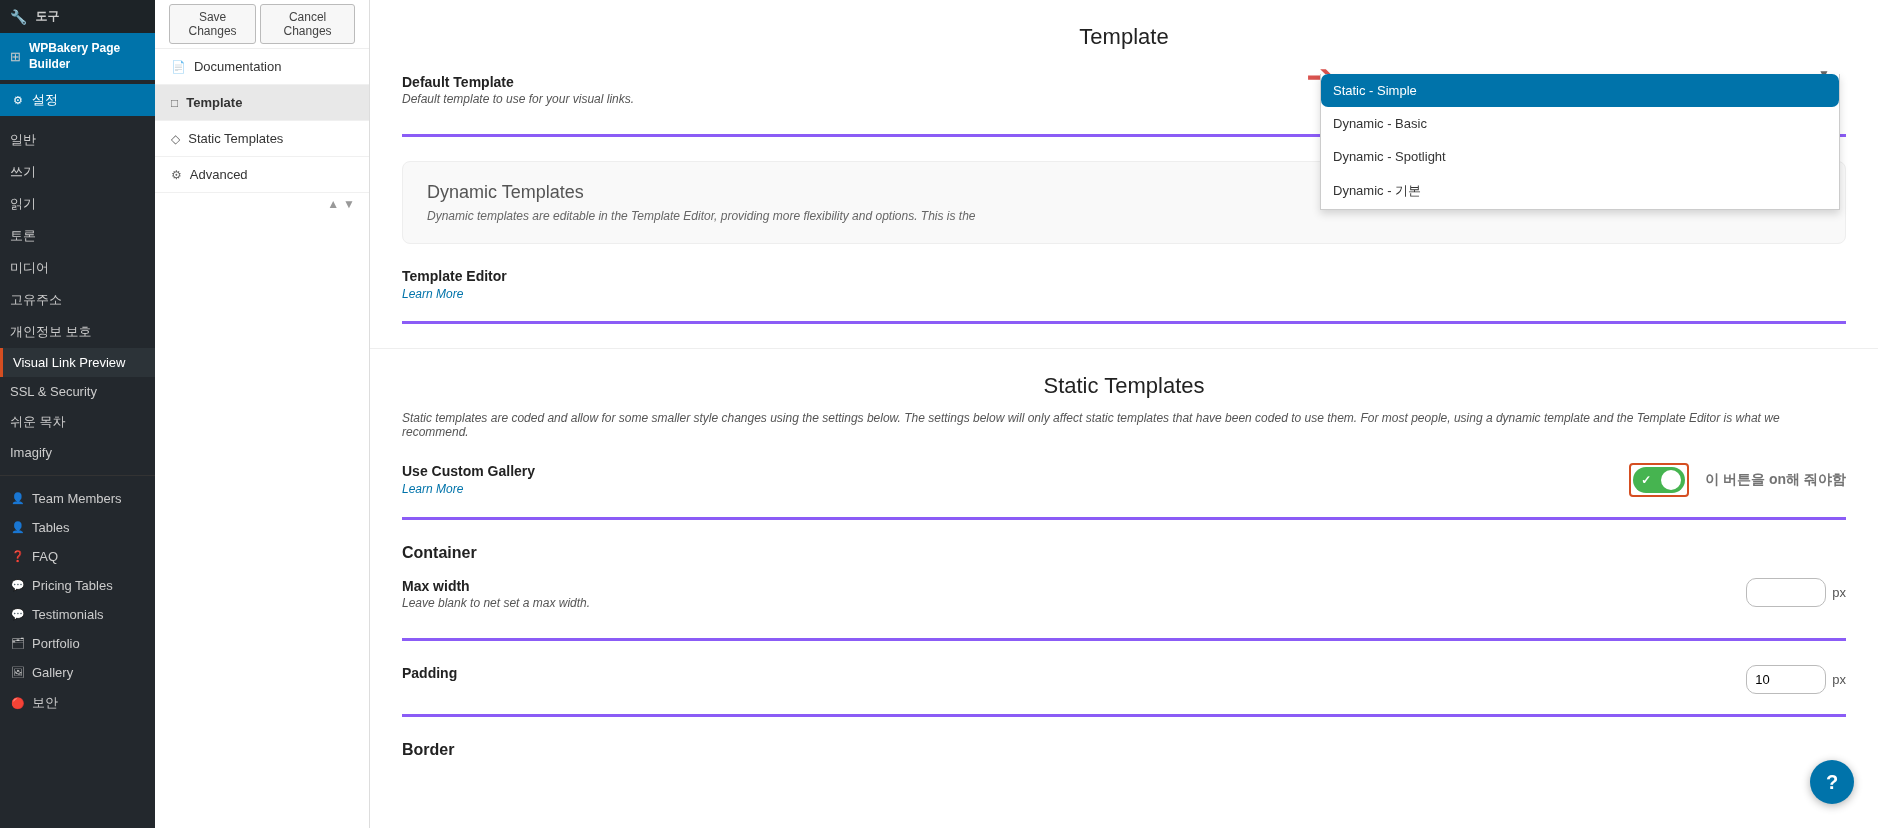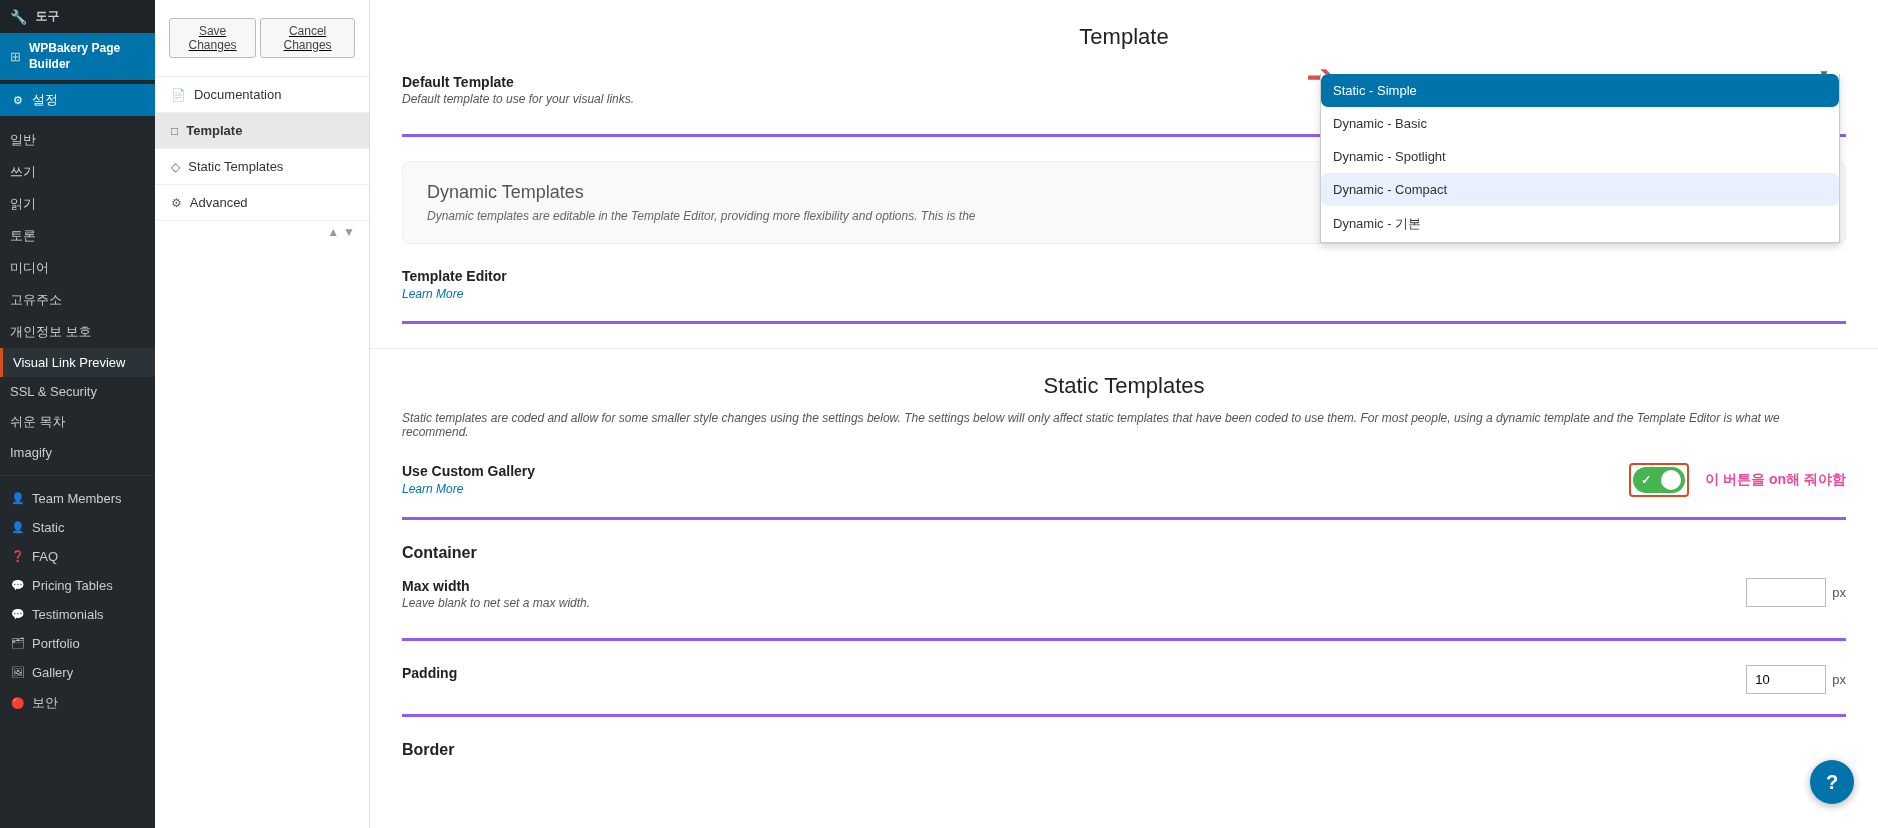--- a/index.html
+++ b/index.html
@@ -58,23 +58,22 @@
       border-right: 1px solid #ddd;
       flex-shrink: 0;
       display: flex;
       flex-direction: column;
       overflow-y: auto;
       position: relative;
     }
     .submenu-buttons {
       display: flex;
       gap: 4px;
-      padding: 18px 14px;
+      padding: 4px 14px;
       border-bottom: 1px solid #eee;
-      text-decoration: underline;
     }
     .submenu-btn {
       padding: 5px 12px;
       border: 1px solid #bbb;
       background: #f7f7f7;
       border-radius: 3px;
       cursor: pointer;
       font-size: 12px;
       color: #444;
     }
@@ -250,30 +249,30 @@
       position: absolute;
       right: 4px;
     }
     .toggle-check {
       color: #fff;
       font-size: 12px;
       font-weight: bold;
       margin-left: 4px;
     }
     .toggle-annotation {
-      color: #ec4899;
+      color: #737373;
       font-size: 14px;
       font-weight: bold;
     }
 
     
     .input-field {
       padding: 6px 8px;
       border: 1px solid #bbb;
-      border-radius: 0;
+      border-radius: 10px;
       font-size: 13px;
       width: 80px;
     }
     .color-swatch {
       width: 28px;
       height: 28px;
       border: 1px solid #bbb;
       border-radius: 2px;
       background: #fff;
       cursor: pointer;
@@ -377,21 +376,21 @@
     </div>
   </div>
   <div class="sidebar-divider"></div>
   <div class="sidebar-section">
     <div class="sidebar-item">
       <span class="icon">👤</span>
       <span>Team Members</span>
     </div>
     <div class="sidebar-item">
       <span class="icon">👤</span>
-      <span>Static</span>
+      <span>Tables</span>
     </div>
     <div class="sidebar-item">
       <span class="icon">❓</span>
       <span>FAQ</span>
     </div>
     <div class="sidebar-item">
       <span class="icon">💬</span>
       <span>Pricing Tables</span>
     </div>
     <div class="sidebar-item">
@@ -458,21 +457,20 @@
             <option>Dynamic - Spotlight</option>
             <option>Dynamic - Compact</option>
             <option>Dynamic - 기본</option>
           </select>
           <span class="dropdown-arrow">▼</span>
 
           <div class="dropdown-open">
             <div class="dropdown-option selected">Static - Simple</div>
             <div class="dropdown-option">Dynamic - Basic</div>
             <div class="dropdown-option">Dynamic - Spotlight</div>
-            <div class="dropdown-option highlighted">Dynamic - Compact</div>
             <div class="dropdown-option">Dynamic - 기본</div>
           </div>
         </div>
 
         <div style="position:relative; width:0; height:0;">
           <div style="position:absolute; left:-540px; top:-18px; color:#d9534f; font-size:36px; pointer-events:none;">➔</div>
         </div>
       </div>
     </div>
 

